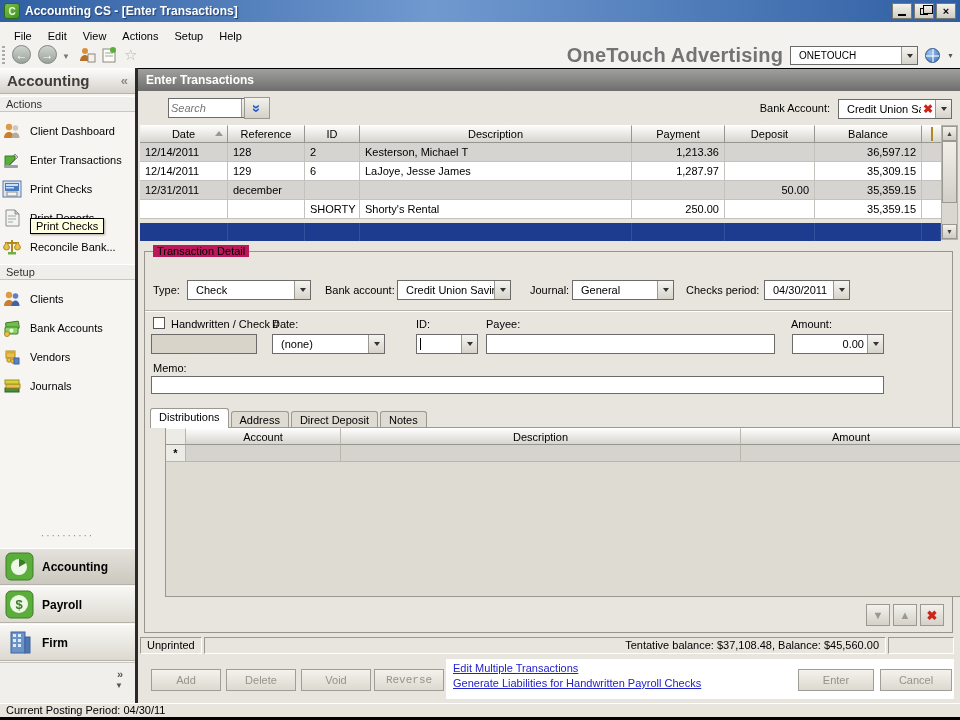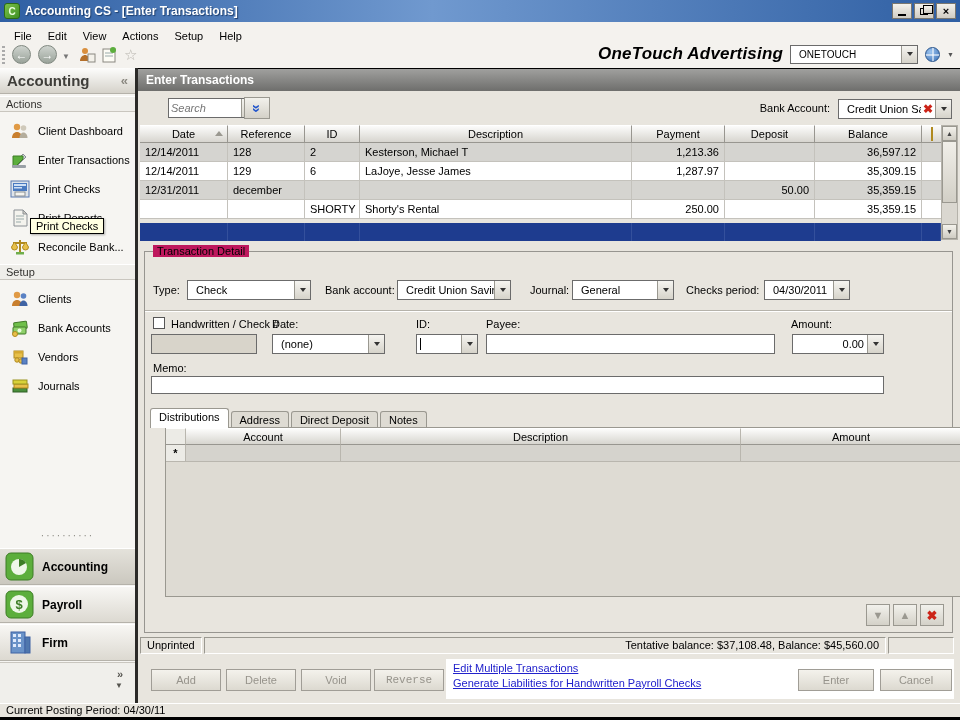--- a/index.html
+++ b/index.html
@@ -32,40 +32,40 @@
   .menu-item { padding:2px 8px; }
   .toolbar { position:absolute; left:0; top:42px; width:960px; height:26px; background:#f4f2ee; }
   .grip { position:absolute; left:2px; top:4px; width:3px; height:18px;
     background:repeating-linear-gradient(#aaa 0 2px, transparent 2px 4px); }
   .navcircle { position:absolute; top:3px; width:19px; height:19px; border-radius:50%;
     background:linear-gradient(#cfd4cf,#9aa39a); border:1px solid #7f877f;
     color:#fff; font-weight:bold; font-size:12px; display:flex; align-items:center; justify-content:center;}
   .tb-caret { position:absolute; top:10px; font-size:8px; color:#777; }
   .tb-ic { position:absolute; top:4px; width:18px; height:18px; }
   .client-cluster { position:absolute; right:6px; top:2px; display:flex; align-items:center; gap:7px; }
-  .client-name { font-size:17px; font-weight:600; color:#000000; letter-spacing:0.2px;font-style:italic; }
+  .client-name { font-size:20px; font-weight:600; color:#737373; letter-spacing:0.2px; }
   .combo { background:#fff; border:1px solid #6b6b6b; display:flex; align-items:center;
     justify-content:space-between; height:20px; overflow:hidden; white-space:nowrap;}
   .combo .ctext { padding-left:8px; overflow:hidden; white-space:nowrap; flex:1; }
   .combo .cbtn { width:16px; align-self:stretch; flex:none; background:linear-gradient(#f5f4f0,#d6d3ca);
     border-left:1px solid #9a9890; display:flex; align-items:center; justify-content:center;}
   .tri { width:0; height:0; border:3px solid transparent; border-top:4px solid #333; margin-top:3px;}
   .globe { width:15px; height:15px; border-radius:50%; background:radial-gradient(circle at 35% 30%,#9cc4ef,#3a6fb5); border:1px solid #2a558c; position:relative;}
   .globe::before{content:"";position:absolute;left:6px;top:0;width:2px;height:13px;background:rgba(255,255,255,.55);}
   .globe::after{content:"";position:absolute;left:0;top:6px;width:13px;height:2px;background:rgba(255,255,255,.55);}
   
   .sidebar { position:absolute; left:0; top:68px; width:138px; height:635px;
     background:#f6f5f2; border-right:3px solid #2b2a28; }
   .side-title { height:26px; background:linear-gradient(#fdfdfc,#d5d2ca);
     border-bottom:1px solid #b5b2aa; display:flex; align-items:center; padding:0 7px;
     font-size:15px; font-weight:bold; color:#3f3e3a; }
   .side-collapse { margin-left:auto; color:#8a8880; font-weight:bold; font-size:13px; }
   .sec-hdr { position:absolute; left:0; width:135px; height:16px; background:#efeeea;
     border-top:1px solid #fff; border-bottom:1px solid #c9c6bf; padding:1px 6px; color:#33322f;}
-  .side-item { position:absolute; left:0; width:135px; height:29px; display:flex; align-items:center; gap:8px; padding-left:10px; }
+  .side-item { position:absolute; left:0; width:135px; height:29px; display:flex; align-items:center; gap:8px; padding-left:2px; }
   .side-item .lbl { white-space:nowrap; overflow:hidden; }
   .icon18 { width:20px; height:20px; flex:none; }
   .tooltip { position:absolute; left:30px; top:150px; background:#ffffe1; border:1px solid #000;
     padding:1px 5px; z-index:5; white-space:nowrap; box-shadow:1px 1px 2px rgba(0,0,0,.3);}
   .splitter-dots { position:absolute; left:0; top:462px; width:135px; text-align:center;
     color:#8a8880; font-size:10px; letter-spacing:2px; }
   .side-nav { position:absolute; left:0; width:135px; height:37px;
     background:linear-gradient(#f8f7f4,#dcd9d1); border-top:1px solid #fff; border-bottom:1px solid #b5b2aa;
     display:flex; align-items:center; gap:8px; padding-left:5px; font-weight:bold; font-size:12px;}
   .side-nav.active { background:linear-gradient(#e4e2db,#cbc8bf); }

